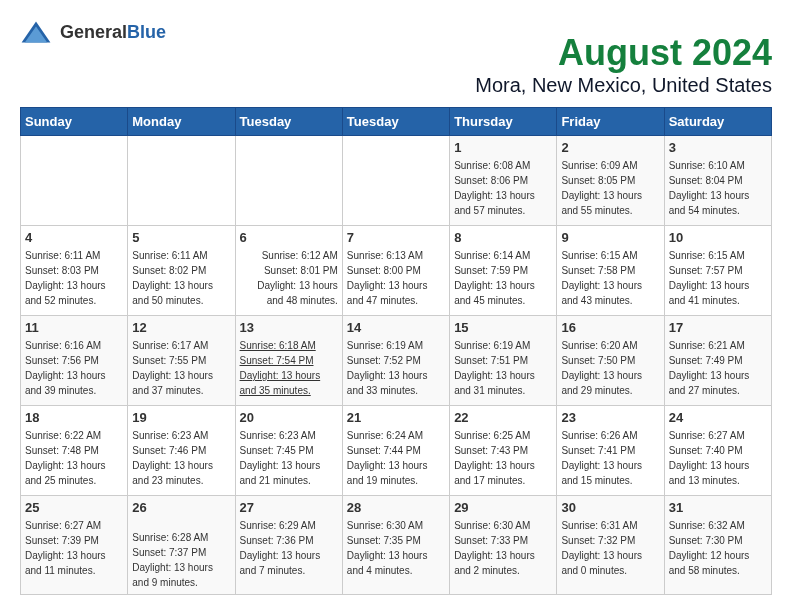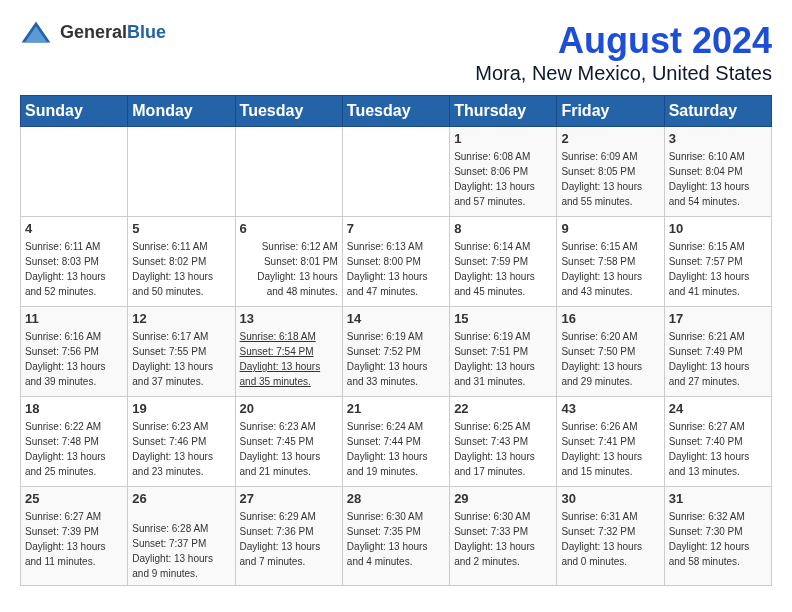--- a/index.html
+++ b/index.html
@@ -24,35 +24,36 @@
     .logo-icon {
       width: 32px;
       height: 24px;
     }
     .title-block {
       text-align: right;
     }
     .month-title {
       font-size: 36px;
       font-weight: bold;
-      color: #1d4ed8;
+      color: #15803d;
+      margin-top: 12px;
     }
     .location {
       font-size: 20px;
       color: #0f172a;
     }
     table {
       width: 100%;
       border-collapse: collapse;
       table-layout: fixed;
     }
     thead tr th {
       background-color: #2563a8;
       color: #fff;
-      font-size: 16px;
+      font-size: 13px;
       padding: 6px 4px;
       text-align: left;
       border: 1px solid #1a4a8a;
     }
     tbody tr td {
       border: 1px solid #ccc;
       vertical-align: top;
       padding: 4px;
       font-size: 10.5px;
       color: #333;
@@ -268,21 +269,21 @@
 and 19 minutes.</div>
         </td>
         <td>
           <span class="day-number">22</span>
           <div class="day-info" style="white-space: pre-line;">Sunrise: 6:25 AM
 Sunset: 7:43 PM
 Daylight: 13 hours
 and 17 minutes.</div>
         </td>
         <td>
-          <span class="day-number">43</span>
+          <span class="day-number">23</span>
           <div class="day-info" style="white-space: pre-line;">Sunrise: 6:26 AM
 Sunset: 7:41 PM
 Daylight: 13 hours
 and 15 minutes.</div>
         </td>
         <td>
           <span class="day-number">24</span>
           <div class="day-info" style="white-space: pre-line;">Sunrise: 6:27 AM
 Sunset: 7:40 PM
 Daylight: 13 hours

